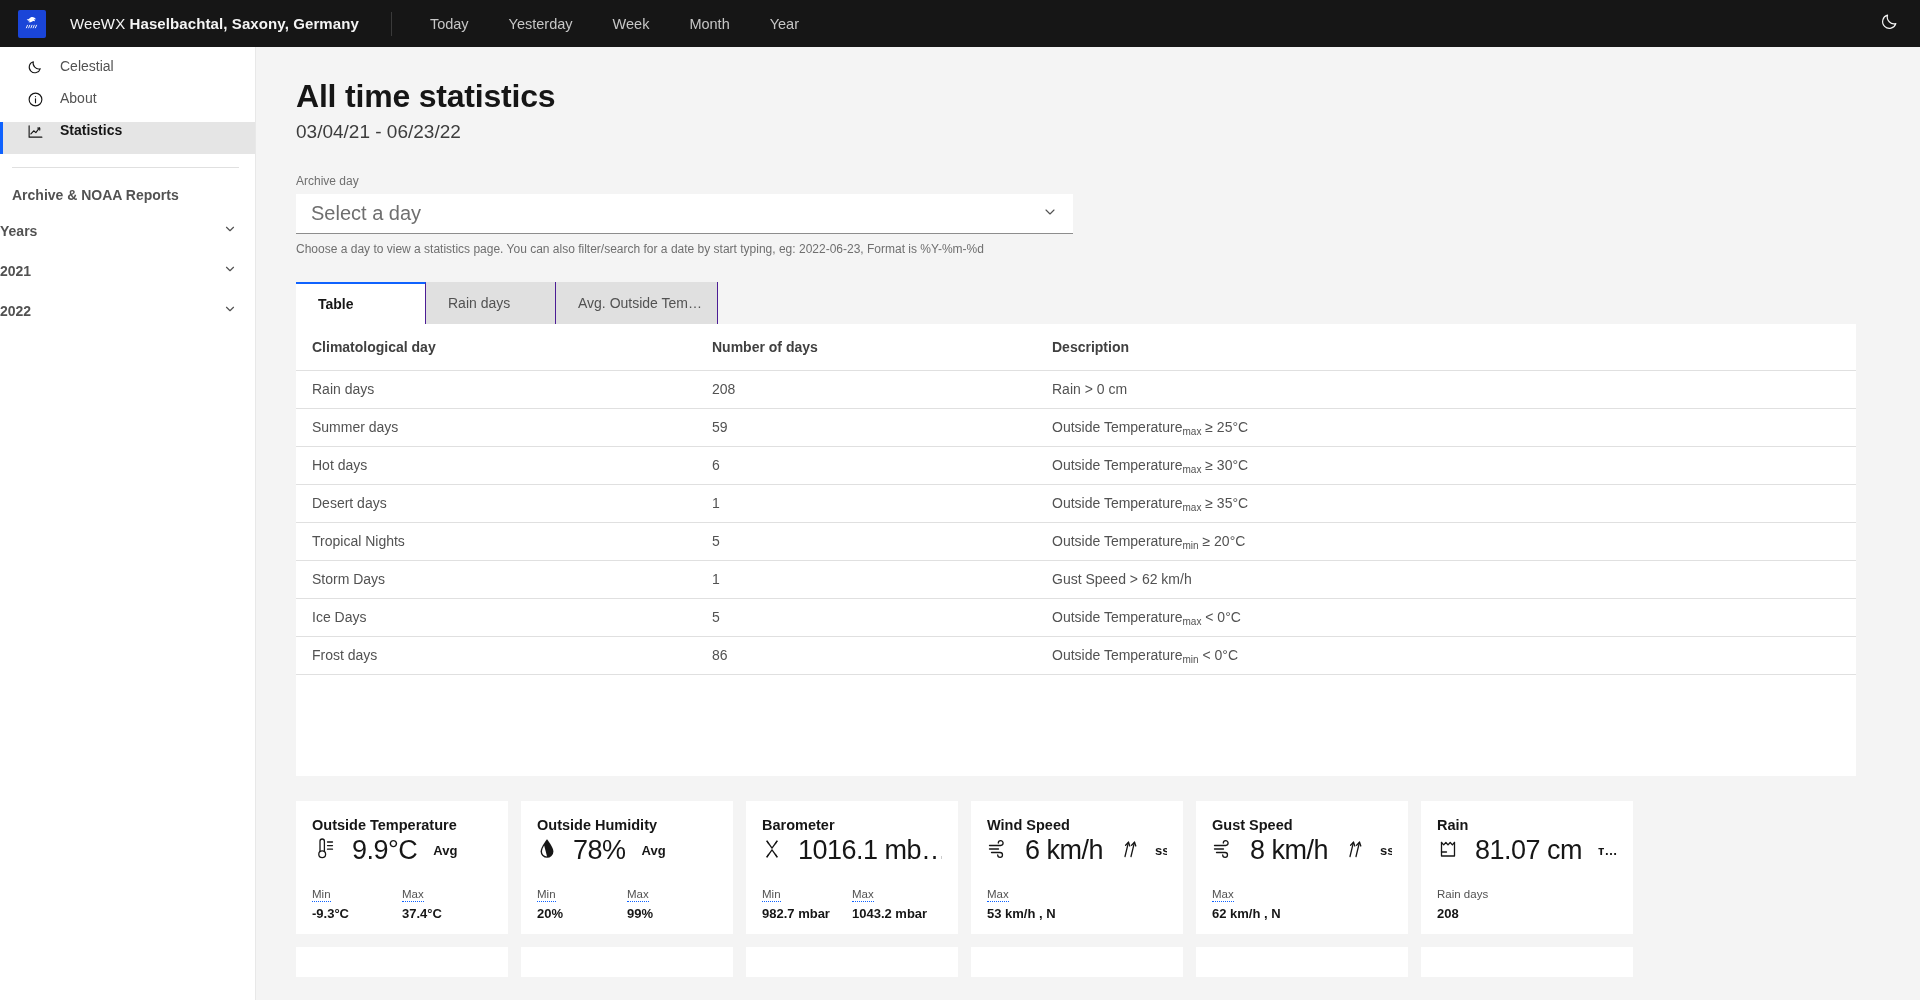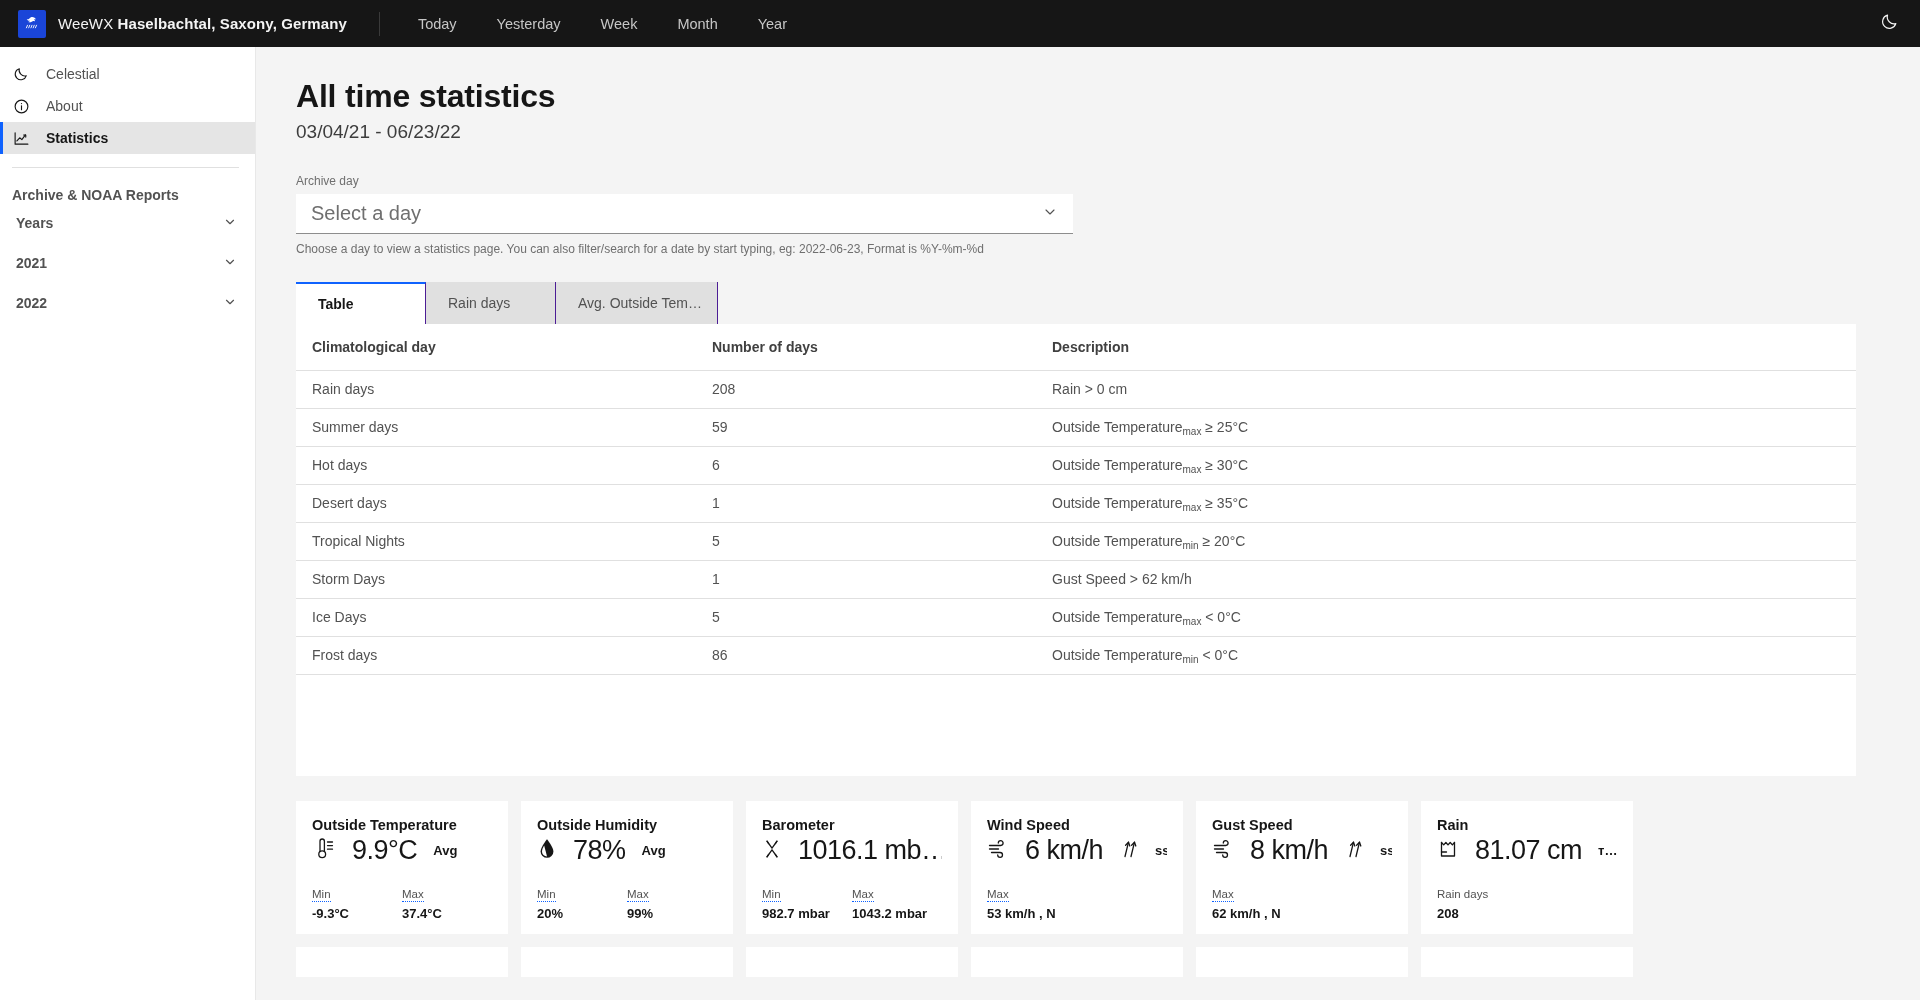--- a/index.html
+++ b/index.html
@@ -18,21 +18,21 @@
     background: #161616;
     display: flex; align-items: center;
     z-index: 30;
   }
   .brand { display: flex; align-items: center; padding-left: 18px; gap: 12px; }
   .logo-box {
     width: 28px; height: 28px; background: #1a45d8;
     display: flex; align-items: center; justify-content: center;
     border-radius: 2px;
   }
-  .brand-text { color: #f4f4f4; font-size: 15px; letter-spacing: .1px; white-space: nowrap; }
+  .brand-text { color: #f4f4f4; font-size: 15px; letter-spacing: .1px; white-space: nowrap; margin-left: 12px; }
   .brand-text b { font-weight: 700; }
   .topbar-divider { width: 1px; height: 24px; background: #3a3a3a; margin-left: 32px; }
   .topnav { display: flex; align-items: center; height: 47px; margin-left: 18px; }
   .topnav-item {
     color: #c6c6c6; font-size: 14.5px; padding: 0 20px;
     height: 47px; display: flex; align-items: center; cursor: pointer;
     white-space: nowrap;
   }
   .theme-toggle {
     position: absolute; right: 0; top: 0;
@@ -42,41 +42,41 @@
   }
 
   
   .sidebar {
     position: absolute; top: 47px; left: 0;
     width: 256px; height: 953px;
     background: #ffffff; border-right: 1px solid #e8e8e8;
     z-index: 20;
   }
   .side-item {
-    position: relative; height: 32px; display: flex; align-items: center;
-    padding-left: 12px; gap: 16px; cursor: pointer;
+    position: relative; height: 32px; display: flex; align-items: flex-start;
+    padding-left: 26px; gap: 16px; cursor: pointer;
     margin-top: 0;
   }
   .side-item.spaced { margin-top: 11px; }
   .side-item.active { background: #e5e5e5; }
   .side-item.active::before {
     content: ""; position: absolute; left: 0; top: 0;
     width: 3px; height: 32px; background: #0f62fe;
   }
   .side-ico { width: 18px; height: 18px; display: flex; align-items: center; justify-content: center; flex: 0 0 18px; }
   .side-label { font-size: 14px; color: #525252; }
   .side-item.active .side-label { color: #161616; font-weight: 700; }
   .side-sep { height: 1px; background: #e0e0e0; margin: 13px 16px 0 12px; }
   .side-head {
     font-size: 14px; font-weight: 700; color: #525252;
     padding-left: 12px; margin-top: 15px; height: 24px; display: flex; align-items: center;
   }
   .side-acc {
-    height: 32px; display: flex; align-items: flex-start; justify-content: space-between;
-    padding-left: 16px; padding-right: 18px; cursor: pointer; margin-top: 8px;
+    height: 32px; display: flex; align-items: center; justify-content: space-between;
+    padding-left: 0; padding-right: 18px; cursor: pointer; margin-top: 8px;
   }
   .side-acc-label { font-size: 14px; font-weight: 700; color: #525252; }
 
   
   .main {
     position: absolute; top: 47px; left: 256px;
     width: 1664px; height: 953px;
     background: #f4f4f4;
     overflow: hidden;
   }

